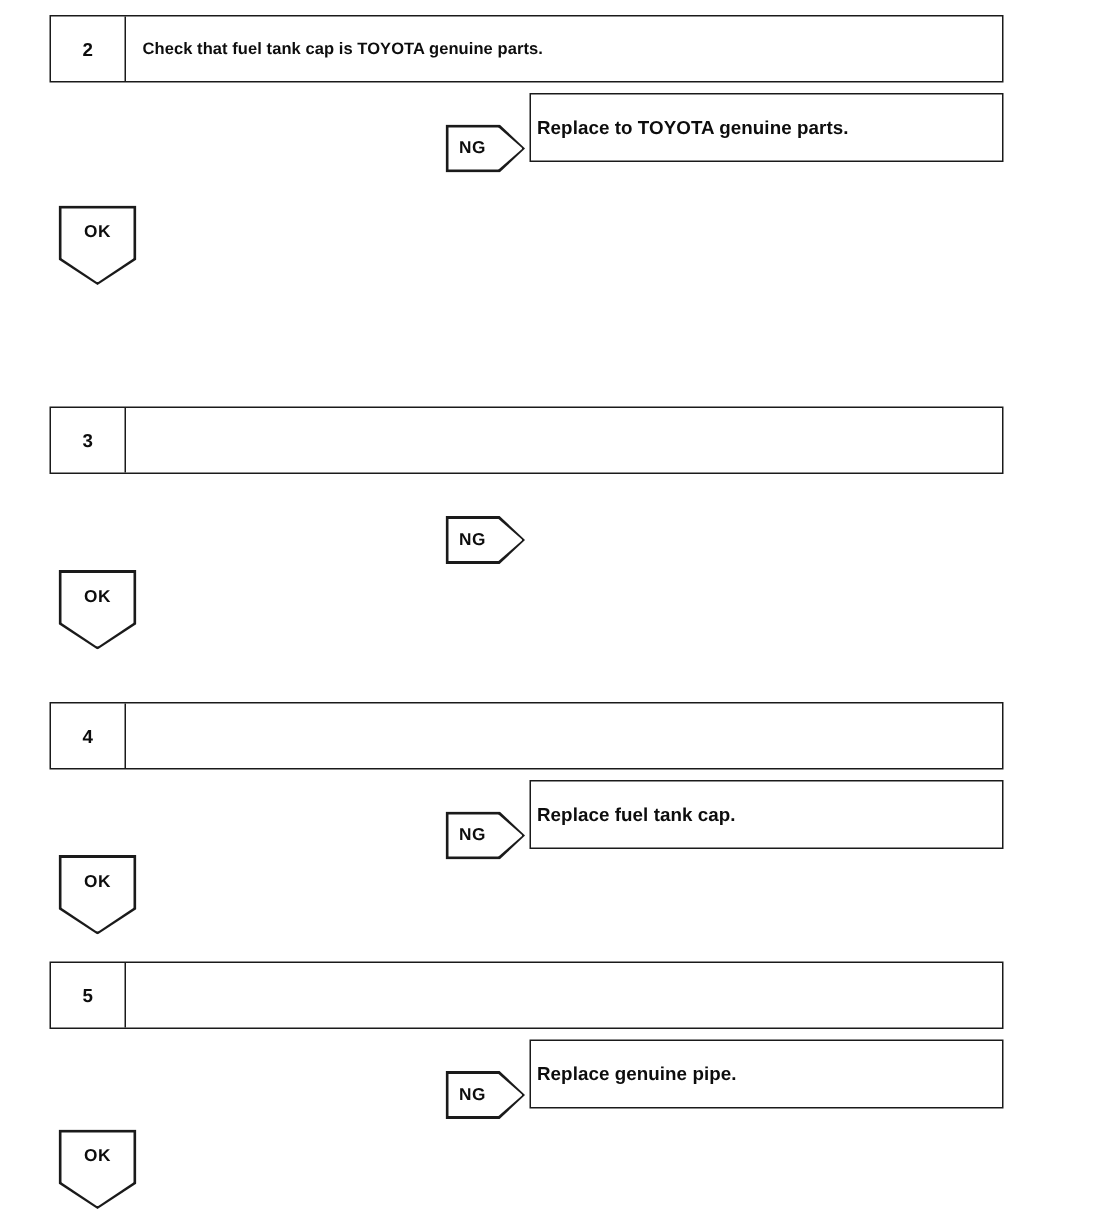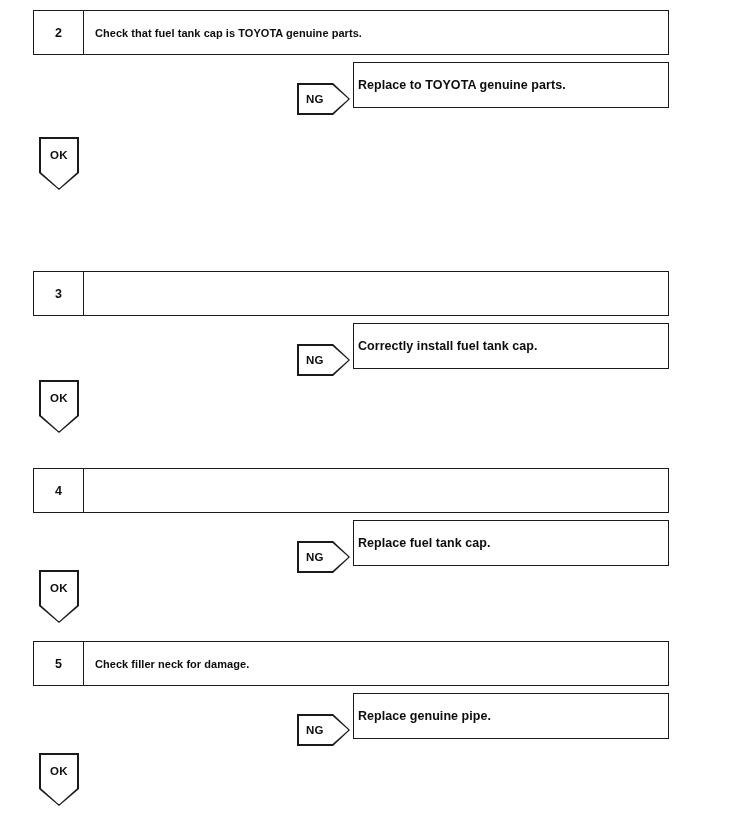--- a/index.html
+++ b/index.html
@@ -107,21 +107,21 @@
     align-items: center;
     padding-left: 4px;
     font-size: 12.5px;
     font-weight: bold;
     letter-spacing: 0.05px;
   }
 
   
   .ok-tag {
     left: 39px;
-    width: 40px;
+    width: 52px;
     height: 53px;
     background: #1a1a1a;
     -webkit-clip-path: polygon(0% 0%, 100% 0%, 100% 68%, 50% 100%, 0% 68%);
     clip-path: polygon(0% 0%, 100% 0%, 100% 68%, 50% 100%, 0% 68%);
     display: flex;
     align-items: flex-start;
     justify-content: center;
     padding-top: 12px;
     box-sizing: border-box;
     font-size: 11.5px;
@@ -161,42 +161,40 @@
     <span>OK</span>
   </div>
 
   <div class="node step-box" style="top:271px">
     <div class="step-number">3</div>
   </div>
   <div class="node ng-row" style="top:323px">
     <div class="ng-tag">
       <span>NG</span>
     </div>
-    <div class="ng-result">Correctly install fuel tank cap.</div>
   </div>
   <div class="node ok-tag" style="top:380px">
     <span>OK</span>
   </div>
 
   <div class="node step-box" style="top:468px">
     <div class="step-number">4</div>
   </div>
   <div class="node ng-row" style="top:520px">
     <div class="ng-tag">
       <span>NG</span>
     </div>
     <div class="ng-result">Replace fuel tank cap.</div>
   </div>
   <div class="node ok-tag" style="top:570px">
     <span>OK</span>
   </div>
 
   <div class="node step-box" style="top:641px">
     <div class="step-number">5</div>
-    <div class="step-desc">Check filler neck for damage.</div>
   </div>
   <div class="node ng-row" style="top:693px">
     <div class="ng-tag">
       <span>NG</span>
     </div>
     <div class="ng-result">Replace genuine pipe.</div>
   </div>
   <div class="node ok-tag" style="top:753px">
     <span>OK</span>
   </div>

